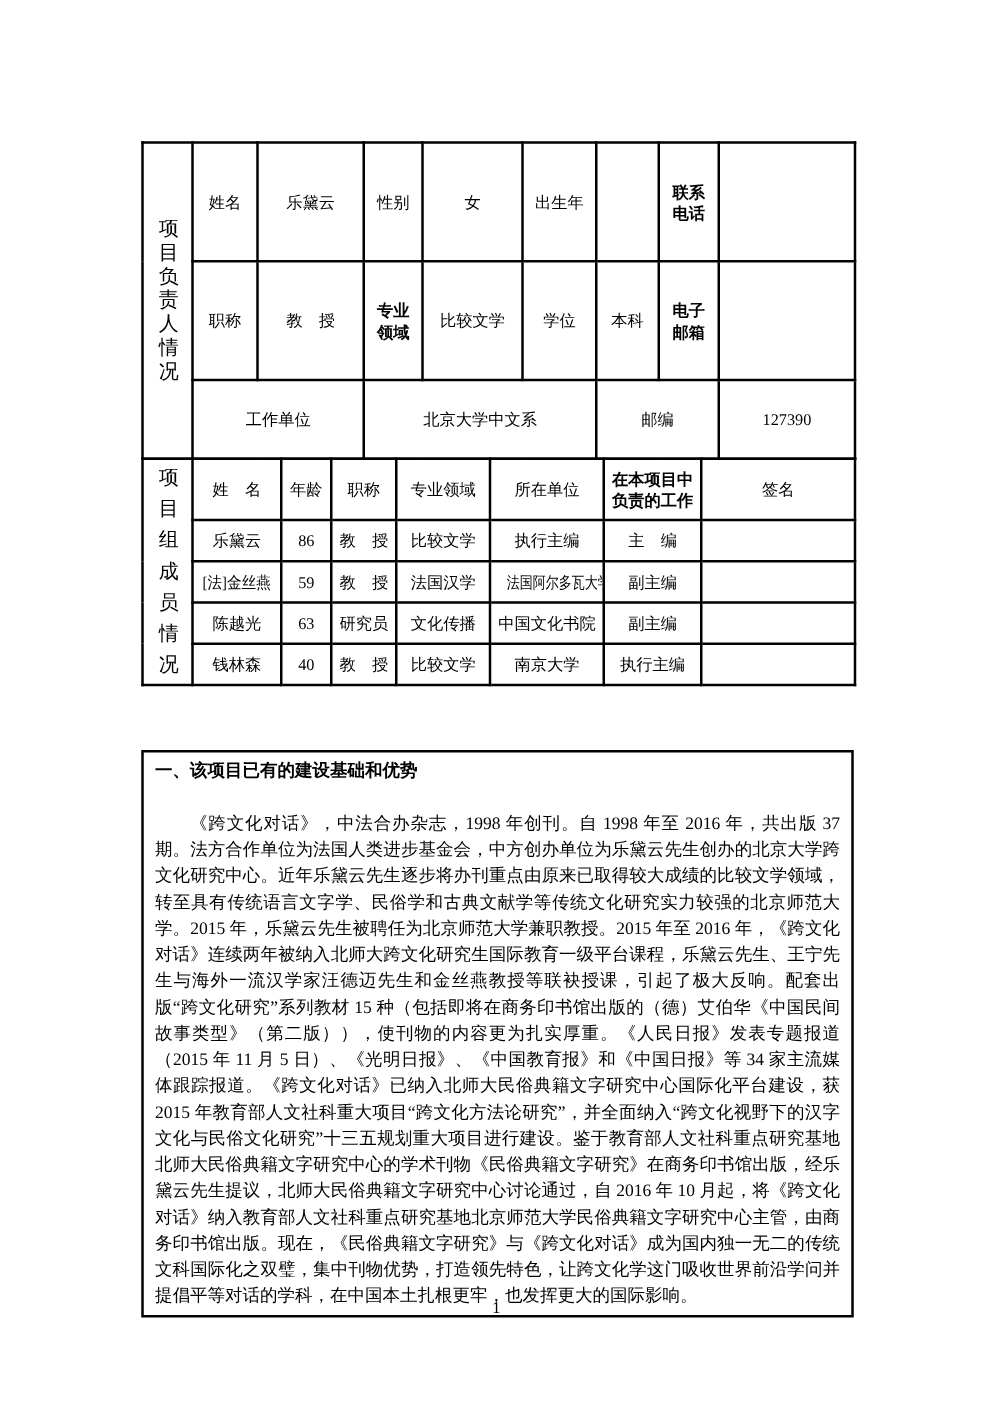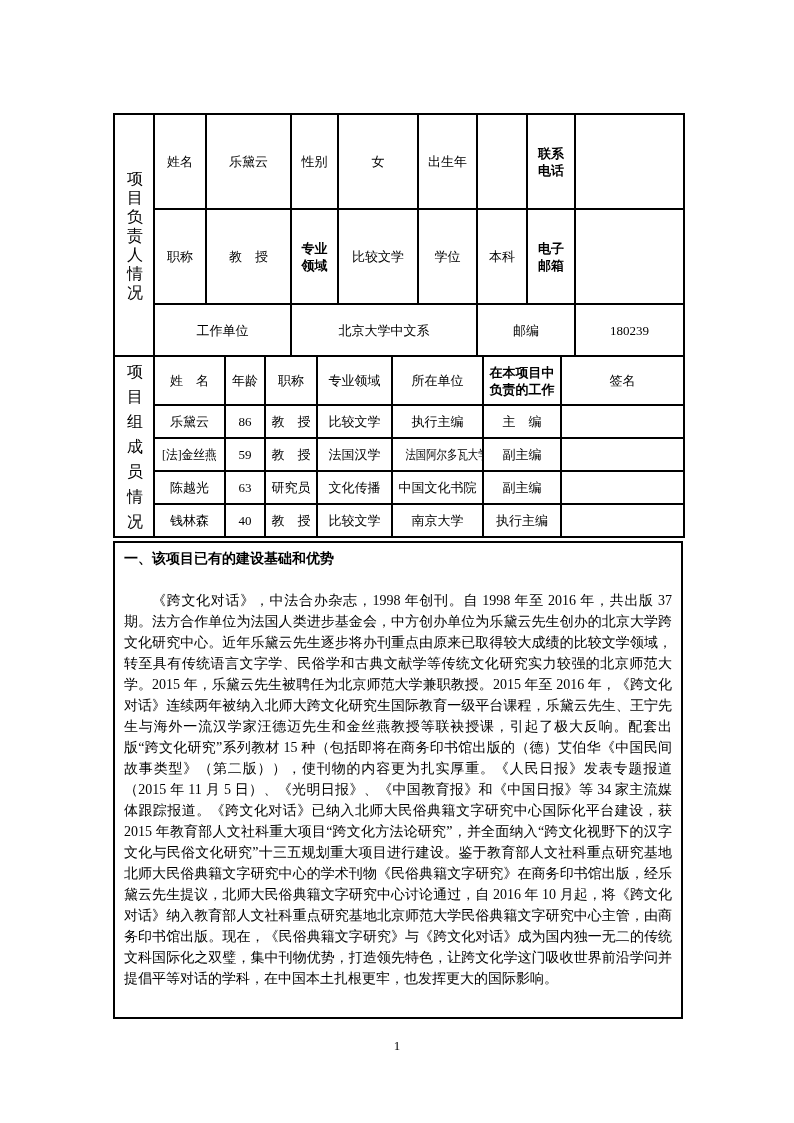--- a/index.html
+++ b/index.html
@@ -9,35 +9,35 @@
     font-family:"Liberation Serif","DejaVu Serif",serif;
   }
   .tables{position:absolute;left:113px;top:113px;}
   table{border-collapse:collapse;table-layout:fixed;width:570px;}
   td{
     border:2px solid #000;padding:0 2px;text-align:center;vertical-align:middle;
     font-size:13px;line-height:17px;overflow:hidden;
   }
   .t2{margin-top:-2px;}
   .r95{height:95px;}
-  .r63{height:52px;}
+  .r63{height:63px;}
   .r49{height:49px;margin-left:19px;}
   .r33{height:33px;}
   .pre{white-space:pre-line;font-weight:bold;}
   .vtext{
     width:14px;margin:0 auto;word-break:break-all;
     text-align:center;font-size:16px;
   }
   .v1{line-height:19px;}
   .v2{line-height:25px;}
   .sq{display:inline-block;white-space:nowrap;transform:scaleX(0.9);transform-origin:50% 50%;}
   .sq2{display:inline-block;white-space:nowrap;transform:scaleX(0.8);transform-origin:50% 50%;}
   .textbox{
-    position:absolute;left:113px;top:541px;width:570px;min-height:438px;
-    box-sizing:border-box;border:2px solid #000;padding:5px 9px 28px 9px;
+    position:absolute;left:113px;top:600px;width:570px;min-height:438px;
+    box-sizing:border-box;border:2px solid #000;padding:5px 9px 4px 9px;
   }
   .heading{font-size:14px;font-weight:bold;line-height:21px;}
   .spacer{height:21px;}
   .para{
     font-size:14px;line-height:21px;text-align:justify;
     text-indent:2em;letter-spacing:0;
   }
   .pagenum{
     position:absolute;left:0;top:1038px;width:794px;
     text-align:center;font-size:13px;
@@ -84,21 +84,21 @@
       <td>学位</td>
       <td>本科</td>
       <td class="pre">电子
 邮箱</td>
       <td></td>
     </tr>
     <tr class="r63">
       <td colspan="2">工作单位</td>
       <td colspan="3">北京大学中文系</td>
       <td colspan="2">邮编</td>
-      <td>180239</td>
+      <td>127390</td>
     </tr>
   </tbody>
     </table>
 
   <table class="t2">
     <colgroup>
       <col style="width:40px">
         <col style="width:71px">
         <col style="width:40px">
       <col style="width:52px">

